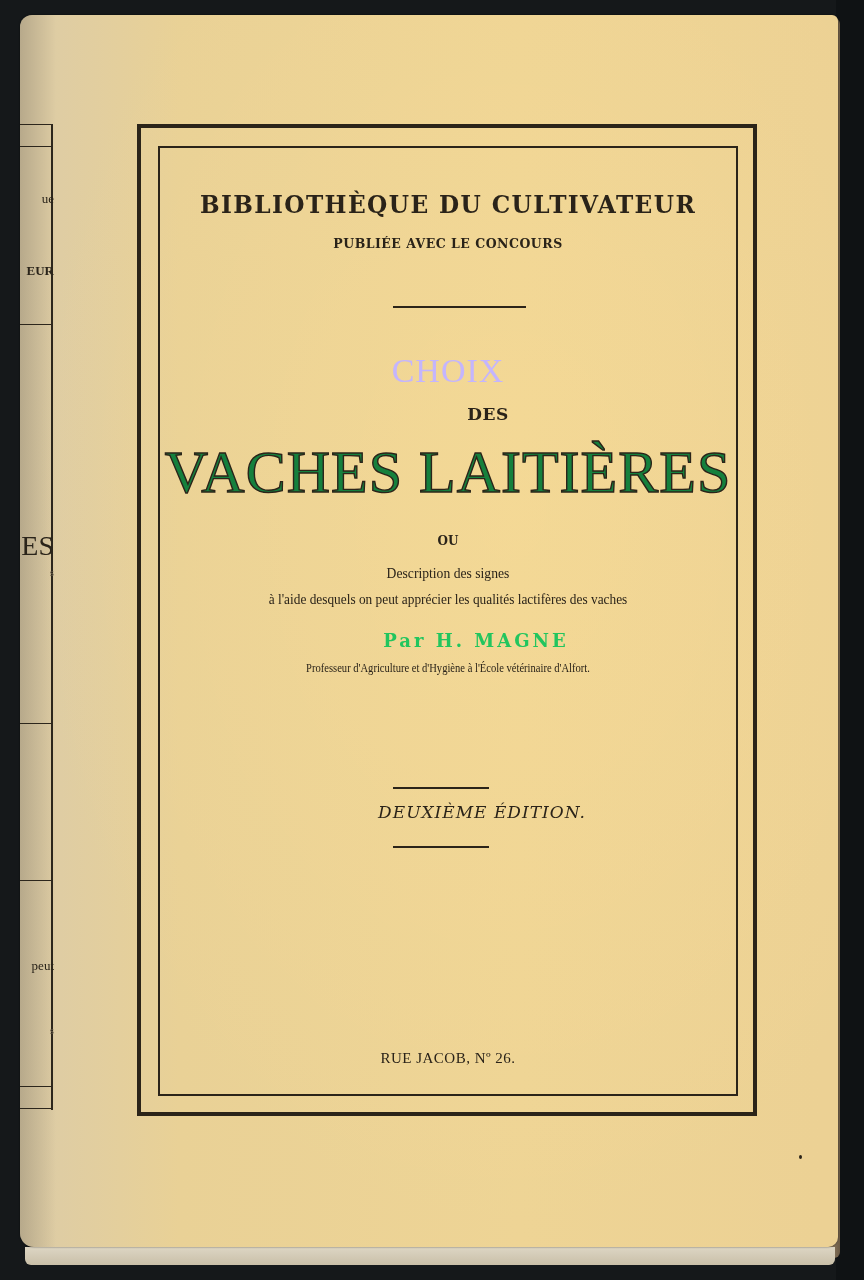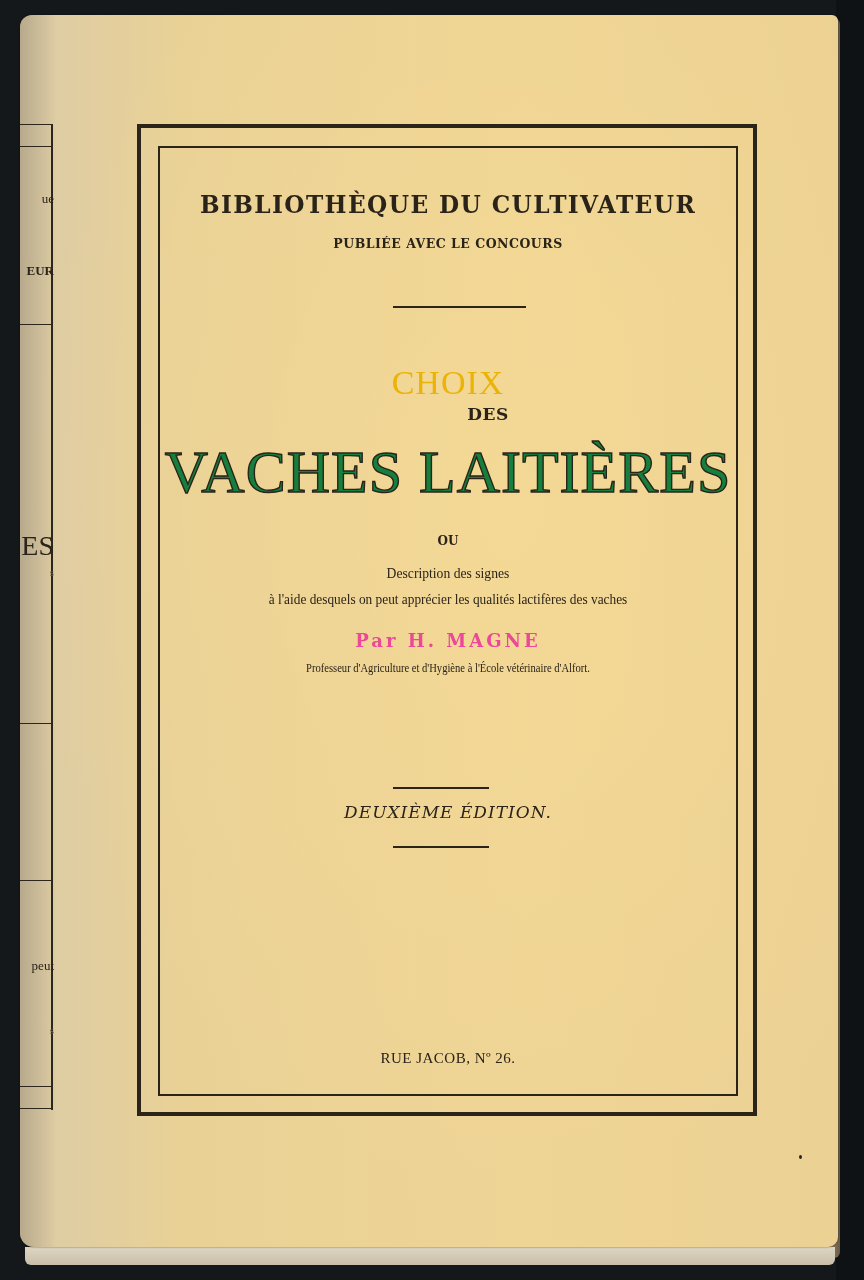--- a/index.html
+++ b/index.html
@@ -80,22 +80,22 @@
       font-size: 12.5px; letter-spacing: 0.5px;
     }
     .series-sub2 {
       top: 118px; font-family: "Liberation Serif", serif;
       font-size: 19px; letter-spacing: 0.5px;
     }
     .rule {
       position: absolute; height: 0; border-top: 2px solid #2b2419;
     }
     .title-1 {
-      top: 216px; font-family: "Liberation Serif", serif;
-      font-size: 34px; letter-spacing: 1px; color: #eab308;
+      top: 204px; font-family: "Liberation Serif", serif;
+      font-size: 34px; letter-spacing: 1px; color: #c4b5fd;
     }
     .title-2 {
       top: 256px; font-family: "DejaVu Serif", serif; font-weight: bold;
       font-size: 17px; letter-spacing: 0.5px; margin-left: 40px;
     }
     .title-main {
       top: 290px; font-family: "Liberation Serif", serif;
       font-size: 60px; letter-spacing: 1px;
       color: #15803d;
       -webkit-text-stroke: 1.4px #2b2419;
@@ -107,29 +107,29 @@
     .desc-1 {
       top: 416px; font-family: "Liberation Serif", serif;
       font-size: 15.5px; transform: scaleX(0.88);
     }
     .desc-2 {
       top: 442px; font-family: "Liberation Serif", serif;
       font-size: 15.5px; transform: scaleX(0.86);
     }
     .author {
       top: 482px; font-family: "DejaVu Serif", serif; font-weight: bold;
-      font-size: 18px; letter-spacing: 3px; color: #ec4899;
+      font-size: 18px; letter-spacing: 3px; color: #22c55e; padding-left: 28px;
     }
     .author-title {
       top: 513px; font-family: "Liberation Serif", serif;
       font-size: 12px; transform: scaleX(0.88);
     }
     .edition {
       top: 654px; font-family: "DejaVu Serif", serif; font-style: italic;
-      font-size: 17px; letter-spacing: 1px;
+      font-size: 17px; letter-spacing: 1px; margin-left: 34px;
     }
     .city {
       top: 832px; font-family: "Liberation Serif", serif;
       font-size: 25px; letter-spacing: 0.5px;
     }
     .publisher {
       top: 872px; font-family: "Liberation Serif", serif;
       font-size: 18.5px; letter-spacing: 0.3px;
     }
     .address {

